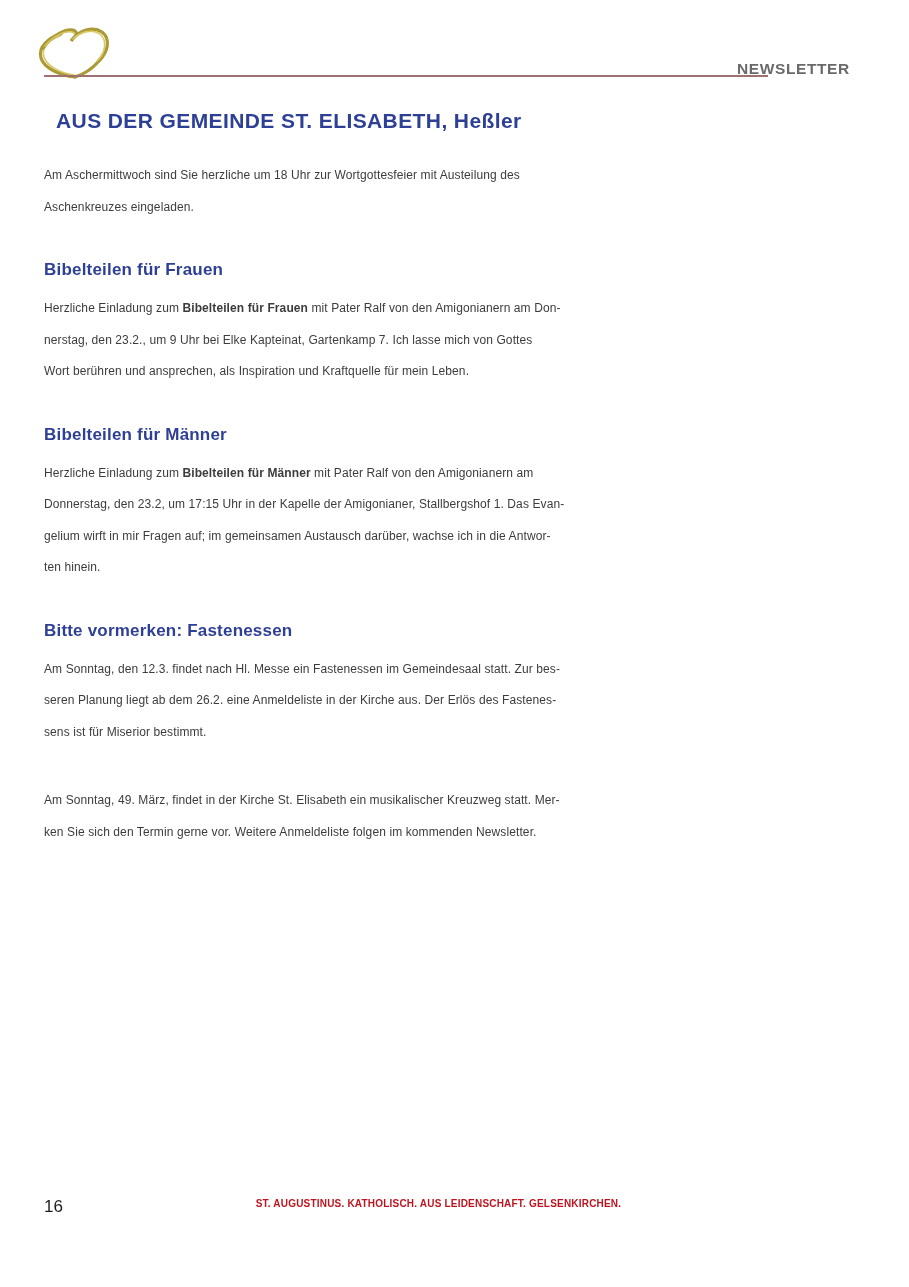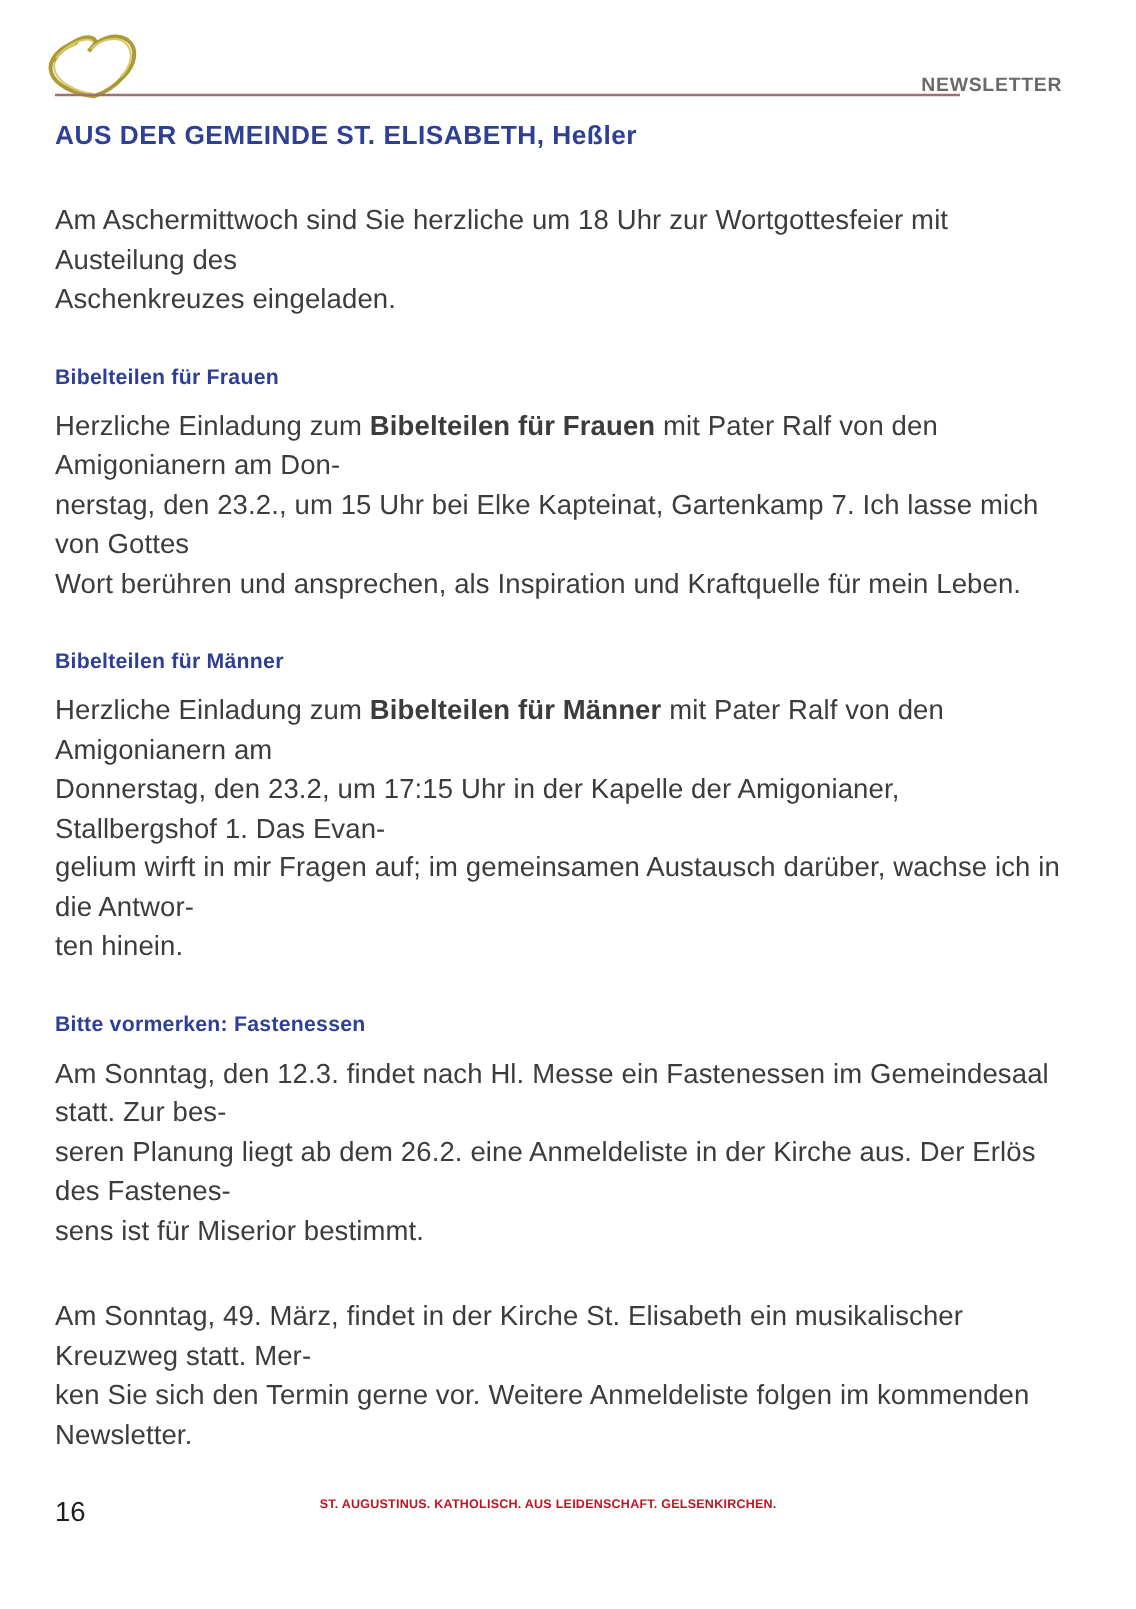--- a/index.html
+++ b/index.html
@@ -42,21 +42,21 @@
     left: 737px;
     font-size: 15.5px;
     font-weight: bold;
     letter-spacing: 0.6px;
     color: var(--newsletter-gray);
   }
   .page-title {
     position: absolute;
     left: 44px;
     top: 96px;
-    margin: 0;
+    margin: 12px;
     font-size: 21px;
     line-height: 25px;
     font-weight: bold;
     letter-spacing: 0.4px;
     color: var(--heading-blue);
   }
 
   
   .content {
     position: absolute;
@@ -68,33 +68,33 @@
   .section-heading {
     margin: 0 0 13px 0;
     font-size: 17px;
     line-height: 20px;
     font-weight: bold;
     letter-spacing: 0.2px;
     color: var(--heading-blue);
   }
   .section-body {
     margin: 0;
-    font-size: 22px;
+    font-size: 12px;
     line-height: 31.5px;
     letter-spacing: 0.1px;
     color: var(--body-text);
   }
   .section-body .bold { font-weight: bold; }
 
   
   .page-number {
     position: absolute;
     left: 44px;
     top: 1197px;
-    font-size: 22px;
+    font-size: 17px;
     color: var(--page-number-black);
   }
   .footer-text {
     position: absolute;
     left: 0;
     right: 20px;
     top: 1198px;
     text-align: center;
     font-size: 10px;
     font-weight: bold;
@@ -120,21 +120,21 @@
 
   <h1 class="page-title">AUS DER GEMEINDE ST. ELISABETH, Heßler</h1>
 
   <main class="content">
     <section class="section">
       <p class="section-body"><span>Am Aschermittwoch sind Sie herzliche um 18 Uhr zur Wortgottesfeier mit Austeilung des</span><br><span>Aschenkreuzes eingeladen.</span></p>
     </section>
 
     <section class="section">
       <h2 class="section-heading">Bibelteilen für Frauen</h2>
-      <p class="section-body"><span>Herzliche Einladung zum </span><span class="bold">Bibelteilen für Frauen</span><span> mit Pater Ralf von den Amigonianern am Don-</span><br><span>nerstag, den 23.2., um 15 Uhr bei Elke Kapteinat, Gartenkamp 7. Ich lasse mich von Gottes</span><br><span>Wort berühren und ansprechen, als Inspiration und Kraftquelle für mein Leben.</span></p>
+      <p class="section-body"><span>Herzliche Einladung zum </span><span class="bold">Bibelteilen für Frauen</span><span> mit Pater Ralf von den Amigonianern am Don-</span><br><span>nerstag, den 23.2., um 9 Uhr bei Elke Kapteinat, Gartenkamp 7. Ich lasse mich von Gottes</span><br><span>Wort berühren und ansprechen, als Inspiration und Kraftquelle für mein Leben.</span></p>
     </section>
 
     <section class="section">
       <h2 class="section-heading">Bibelteilen für Männer</h2>
       <p class="section-body"><span>Herzliche Einladung zum </span><span class="bold">Bibelteilen für Männer</span><span> mit Pater Ralf von den Amigonianern am</span><br><span>Donnerstag, den 23.2, um 17:15 Uhr in der Kapelle der Amigonianer, Stallbergshof 1. Das Evan-</span><br><span>gelium wirft in mir Fragen auf; im gemeinsamen Austausch darüber, wachse ich in die Antwor-</span><br><span>ten hinein.</span></p>
     </section>
 
     <section class="section">
       <h2 class="section-heading">Bitte vormerken: Fastenessen</h2>
       <p class="section-body"><span>Am Sonntag, den 12.3. findet nach Hl. Messe ein Fastenessen im Gemeindesaal statt. Zur bes-</span><br><span>seren Planung liegt ab dem 26.2. eine Anmeldeliste in der Kirche aus. Der Erlös des Fastenes-</span><br><span>sens ist für Miserior bestimmt.</span></p>

